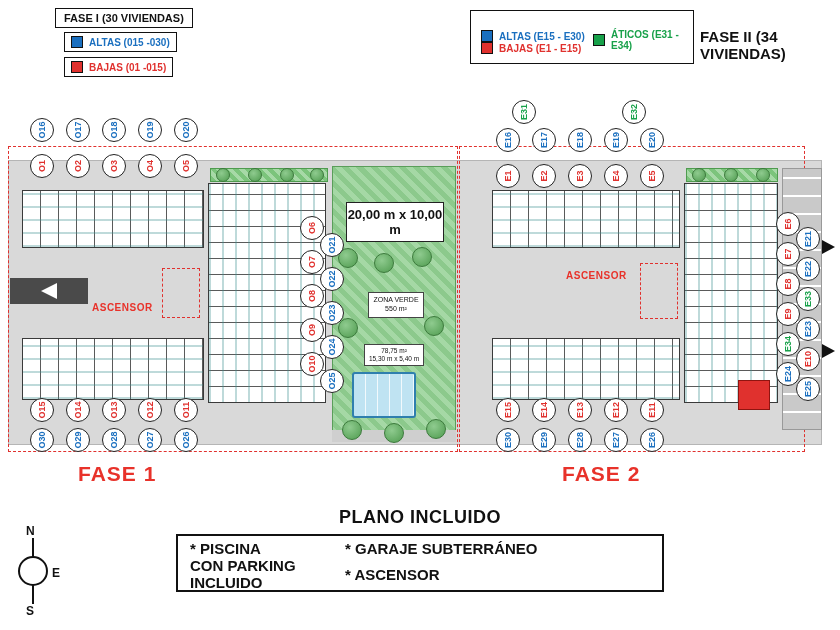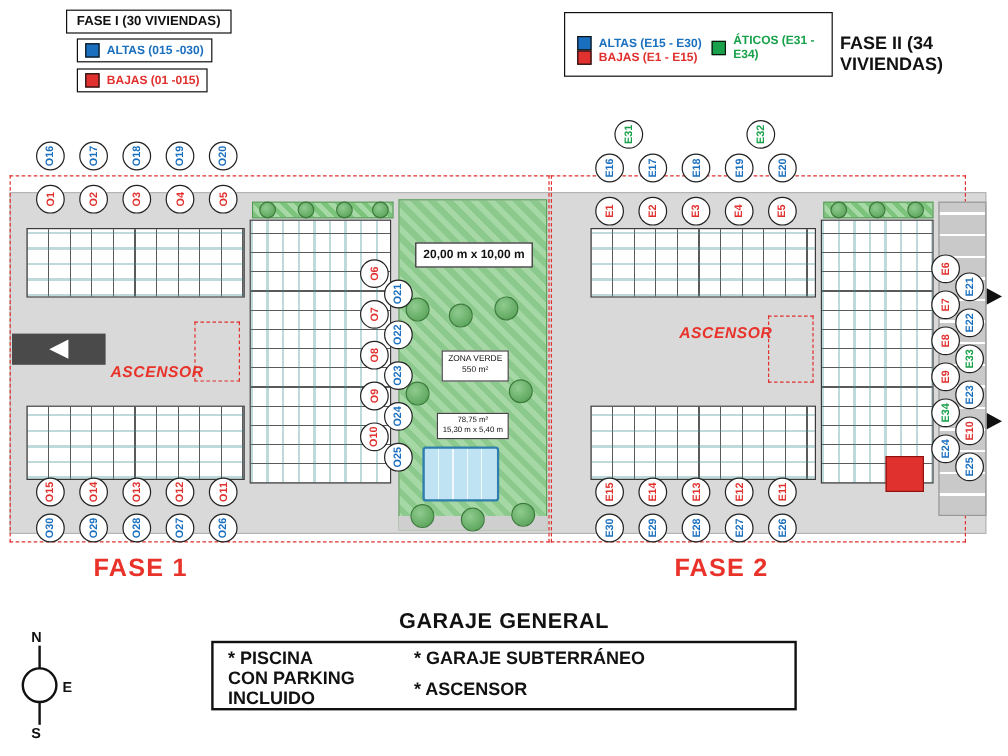--- a/index.html
+++ b/index.html
@@ -45,28 +45,28 @@
 
   .entry-bar { position:absolute; left:10px; top:278px; width:78px; height:26px; background:#4a4a4a; display:flex; align-items:center; justify-content:center; }
   .arrow-left { width:0; height:0; border-top:8px solid transparent; border-bottom:8px solid transparent; border-right:16px solid #fff; }
   .arrow-right { position:absolute; width:0; height:0; border-top:7px solid transparent; border-bottom:7px solid transparent; border-left:13px solid #111; }
   .ar1 { left:822px; top:240px; } .ar2 { left:822px; top:344px; }
 
   .parking { position:absolute; left:782px; top:168px; width:40px; height:262px; background:#c9c9c9;
       background-image:repeating-linear-gradient(0deg, transparent 0 16px, #fff 16px 18px); border:1px solid #999; }
   .red-square { position:absolute; left:738px; top:380px; width:32px; height:30px; background:#e0312e; border:1px solid #8f1410; }
 
-  .ascensor { position:absolute; color:#e8322a; font-weight:bold; font-size:13px; letter-spacing:.5px;font-style:italic; }
+  .ascensor { position:absolute; color:#e8322a; font-weight:bold; font-size:10px; letter-spacing:.5px; }
   .asc1 { left:92px; top:302px; } .asc2 { left:566px; top:270px; }
   .asc-box { position:absolute; border:1.6px dashed #e0312e; }
   .asc-box1 { left:162px; top:268px; width:38px; height:50px; }
   .asc-box2 { left:640px; top:263px; width:38px; height:56px; }
 
-  .padel-box { position:absolute; left:346px; top:202px; width:98px; height:21px; background:#fff; border:1.5px solid #222;
-      display:flex; align-items:center; justify-content:center; font-size:10px; font-weight:bold; color:#111; text-align:center; }
+  .padel-box { position:absolute; left:346px; top:202px; width:98px; height:40px; background:#fff; border:1.5px solid #222;
+      display:flex; align-items:center; justify-content:center; font-size:13px; font-weight:bold; color:#111; text-align:center; }
   .small-label { position:absolute; background:#fff; border:1px solid #444; display:flex; flex-direction:column; align-items:center; justify-content:center; text-align:center; line-height:1.25; font-size:7px; color:#111; }
   .zv-label { left:368px; top:292px; width:56px; height:26px; }
   .pool-label { left:364px; top:344px; width:60px; height:22px; font-size:6.5px; }
   .pool { position:absolute; left:352px; top:372px; width:64px; height:46px; background:#bfe3f2; border:2px solid #2f7fae; border-radius:3px;
       background-image:repeating-linear-gradient(90deg, transparent 0 11px, #ffffffcc 11px 12px); }
 
   .tree { position:absolute; border-radius:50%; background:radial-gradient(circle at 38% 35%, #8fcb8f, #4f9b4f); border:1px solid #3c7a3c; }
   .tree.big { width:20px; height:20px; } .tree.small { width:14px; height:14px; }
 
   
@@ -398,21 +398,21 @@
       <span class="circ c-altas">
         <i>E27</i>
       </span>
       <span class="circ c-altas">
         <i>E26</i>
       </span>
     </div>
 
   <div class="fase-label fase1-label">FASE 1</div>
   <div class="fase-label fase2-label">FASE 2</div>
-  <div class="plano-title">GARAJE GENERAL</div>
+  <div class="plano-title">PLANO INCLUIDO</div>
 
   <div class="amenities">
     <span>* PISCINA</span>
     <span>* GARAJE SUBTERRÁNEO</span>
     <span></span>
     <span>CON PARKING INCLUIDO</span>
     <span>* ASCENSOR</span>
   </div>
 
   <div class="compass">

